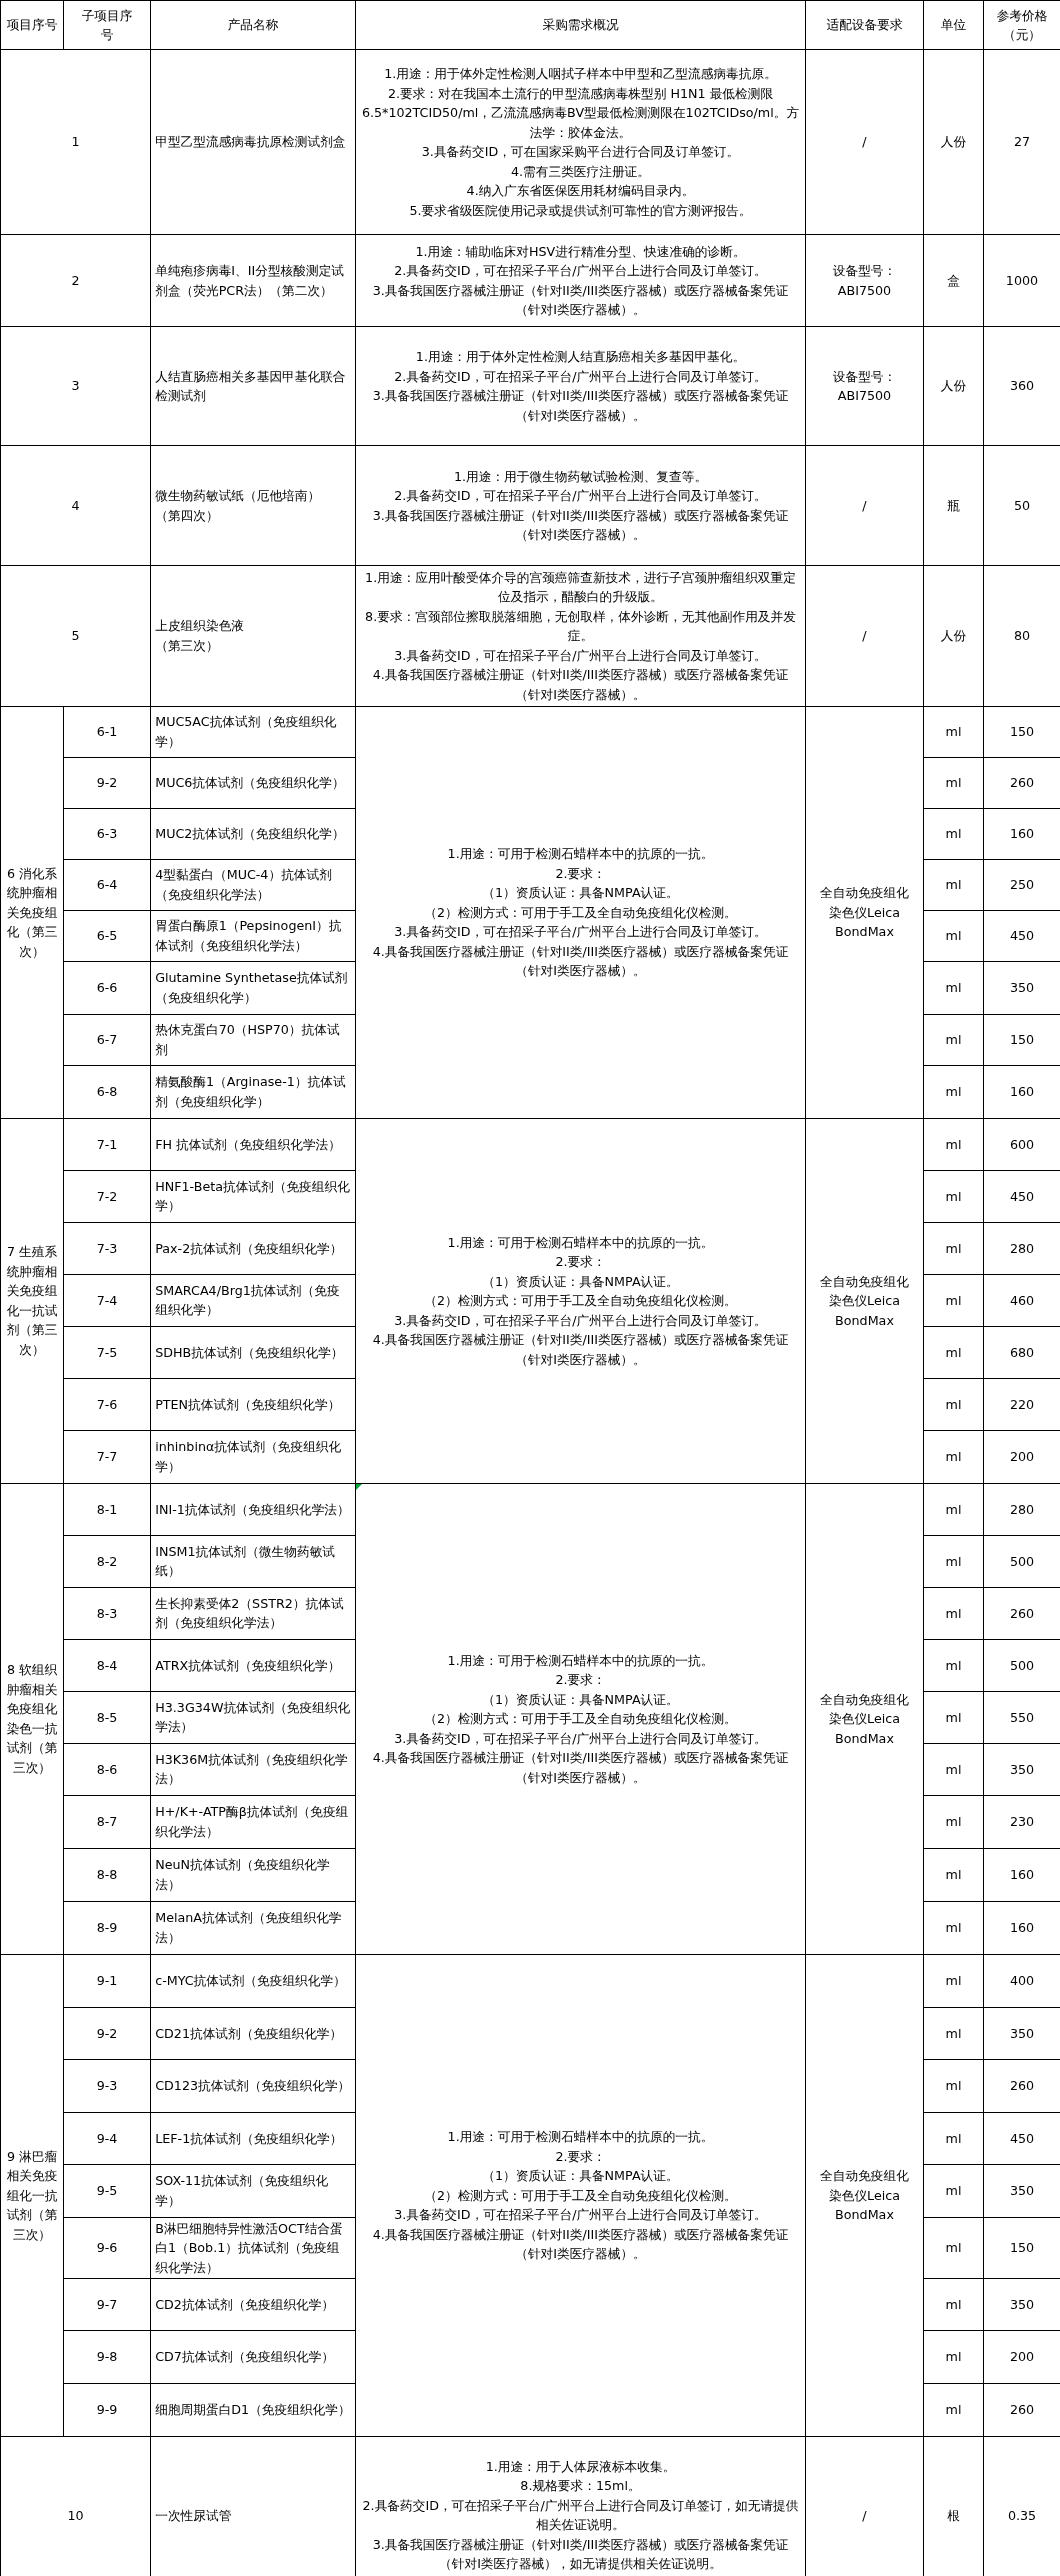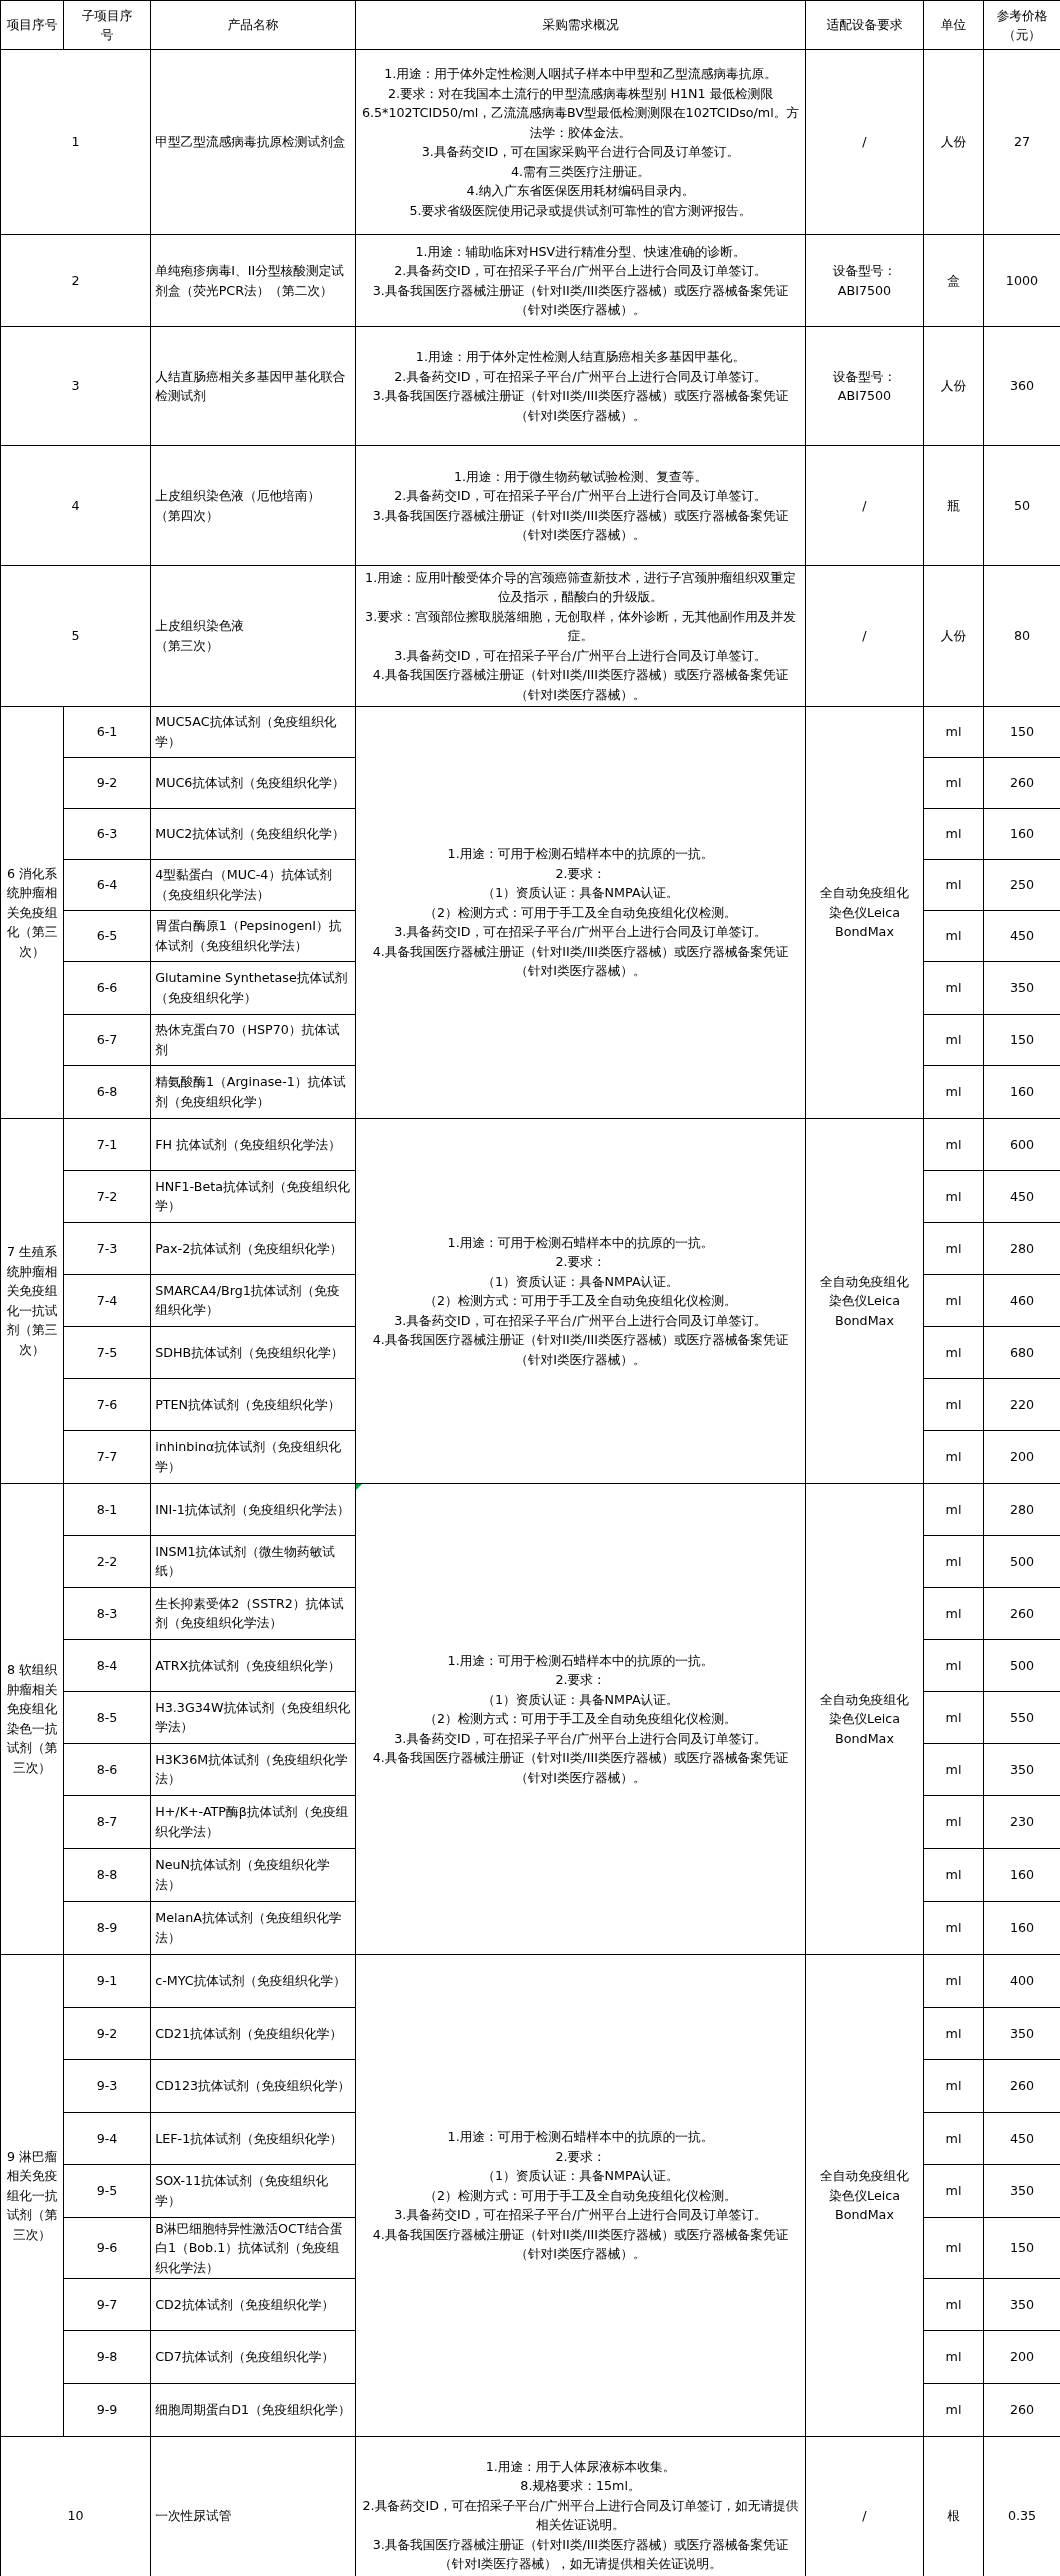--- a/index.html
+++ b/index.html
@@ -83,38 +83,38 @@
             <div class="rline">2.具备药交ID，可在招采子平台/广州平台上进行合同及订单签订。</div>
             <div class="rline">3.具备我国医疗器械注册证（针对II类/III类医疗器械）或医疗器械备案凭证（针对I类医疗器械）。</div>
           </td>
           <td class="equip">设备型号：
 ABI7500</td>
           <td class="c">人份</td>
           <td class="c">360</td>
         </tr>
         <tr style="height: 120px;">
           <td class="c" colspan="2">4</td>
-          <td class="product">上皮组织染色液（厄他培南）
+          <td class="product">微生物药敏试纸（厄他培南）
 （第四次）</td>
           <td class="req">
             <div class="rline">1.用途：用于微生物药敏试验检测、复查等。</div>
             <div class="rline">2.具备药交ID，可在招采子平台/广州平台上进行合同及订单签订。</div>
             <div class="rline">3.具备我国医疗器械注册证（针对II类/III类医疗器械）或医疗器械备案凭证（针对I类医疗器械）。</div>
           </td>
           <td class="equip">/</td>
           <td class="c">瓶</td>
           <td class="c">50</td>
         </tr>
         <tr style="height: 136px;">
           <td class="c" colspan="2">5</td>
           <td class="product">上皮组织染色液
 （第三次）</td>
           <td class="req">
             <div class="rline">1.用途：应用叶酸受体介导的宫颈癌筛查新技术，进行子宫颈肿瘤组织双重定位及指示，醋酸白的升级版。</div>
-            <div class="rline">3.要求：宫颈部位擦取脱落细胞，无创取样，体外诊断，无其他副作用及并发症。</div>
+            <div class="rline">8.要求：宫颈部位擦取脱落细胞，无创取样，体外诊断，无其他副作用及并发症。</div>
             <div class="rline">3.具备药交ID，可在招采子平台/广州平台上进行合同及订单签订。</div>
             <div class="rline">4.具备我国医疗器械注册证（针对II类/III类医疗器械）或医疗器械备案凭证（针对I类医疗器械）。</div>
           </td>
           <td class="equip">/</td>
           <td class="c">人份</td>
           <td class="c">80</td>
         </tr>
         <tr style="height: 51px;">
           <td class="grp" rowspan="8">6 消化系统肿瘤相关免疫组化（第三次）</td>
           <td class="c">6-1</td>
@@ -241,21 +241,21 @@
             <div class="rline">3.具备药交ID，可在招采子平台/广州平台上进行合同及订单签订。</div>
             <div class="rline">4.具备我国医疗器械注册证（针对II类/III类医疗器械）或医疗器械备案凭证（针对I类医疗器械）。</div>
           </td>
           <td class="equip" rowspan="9">全自动免疫组化
 染色仪Leica
 BondMax</td>
           <td class="c">ml</td>
           <td class="c">280</td>
         </tr>
         <tr style="height: 52px;">
-          <td class="c">2-2</td>
+          <td class="c">8-2</td>
           <td class="product">INSM1抗体试剂（微生物药敏试纸）</td>
           <td class="c">ml</td>
           <td class="c">500</td>
         </tr>
         <tr style="height: 52px;">
           <td class="c">8-3</td>
           <td class="product">生长抑素受体2（SSTR2）抗体试剂（免疫组织化学法）</td>
           <td class="c">ml</td>
           <td class="c">260</td>
         </tr>

